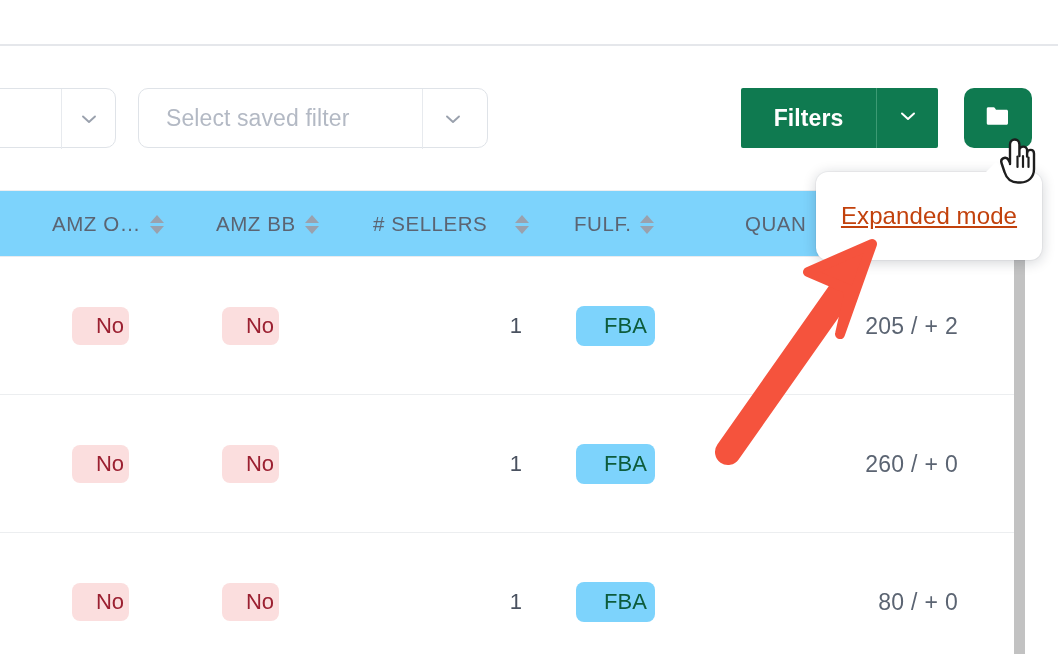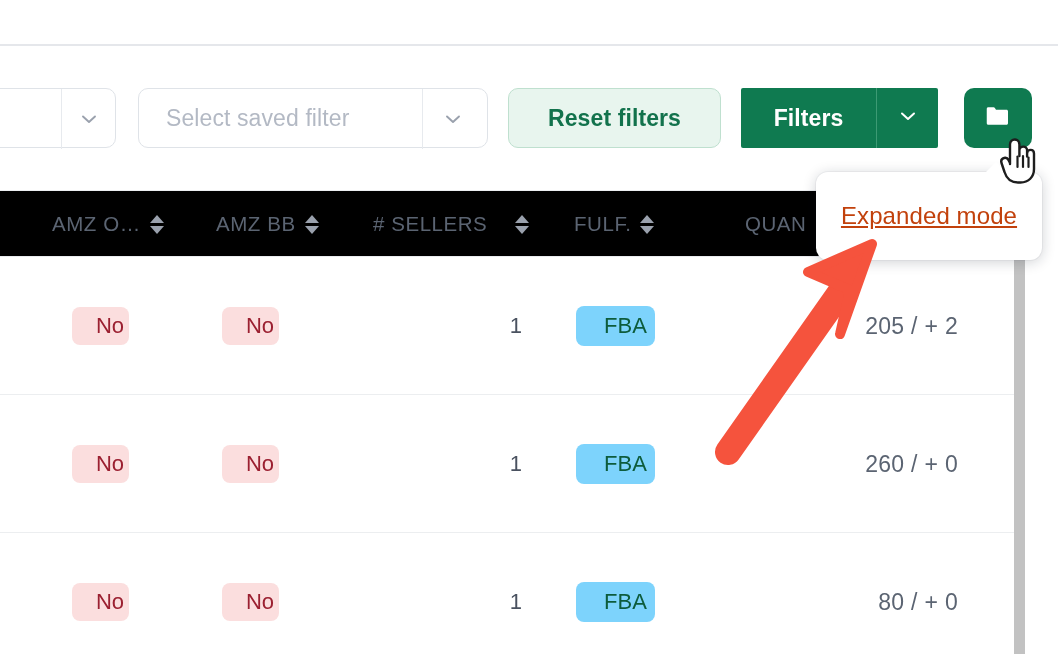--- a/index.html
+++ b/index.html
@@ -158,21 +158,21 @@
 
   .chev svg { display: block; }
 
   
   .table-head {
     position: absolute;
     left: 0;
     top: 190px;
     width: 1014px;
     height: 67px;
-    background: #000000;
+    background: #7dd3fc;
     border-top: 1px solid #eceef1;
     border-bottom: 1px solid #e9ebef;
   }
 
   .th {
     position: absolute;
     top: 0;
     height: 66px;
     display: flex;
     align-items: center;
@@ -338,23 +338,20 @@
     <div class="ctrl select-saved">
       <span class="ph">Select saved filter</span>
       <div class="divider-v"></div>
       <span class="chev">
         <svg width="24" height="24" viewBox="0 0 24 24" fill="none">
           <path d="M6 9.5 L12 15 L18 9.5" stroke="#9aa1ad" stroke-width="1.9" stroke-linecap="round" stroke-linejoin="round"></path>
         </svg>
       </span>
     </div>
 
-    <div class="ctrl btn-reset">
-      <span>Reset filters</span>
-    </div>
 
     <div class="ctrl btn-filters">
       <div class="label">Filters</div>
       <div class="split-line"></div>
       <div class="caret-box">
         <span>
           <svg width="24" height="24" viewBox="0 0 24 24" fill="none">
             <path d="M6 9.5 L12 15 L18 9.5" stroke="#ffffff" stroke-width="2" stroke-linecap="round" stroke-linejoin="round"></path>
           </svg>
         </span>

